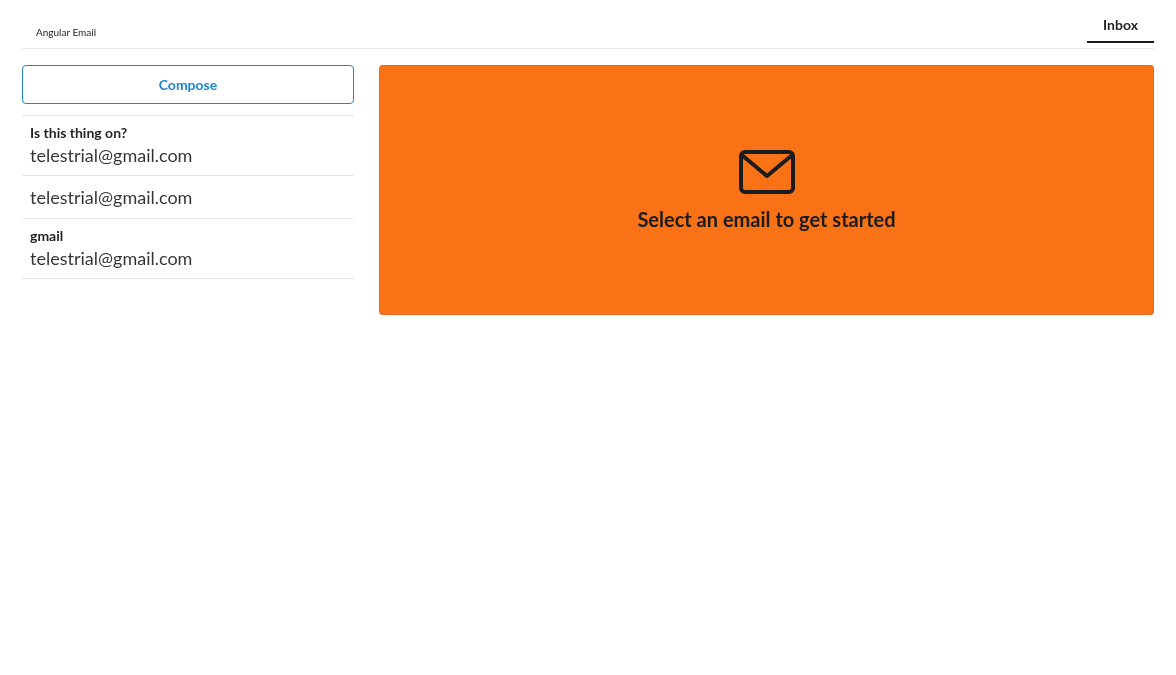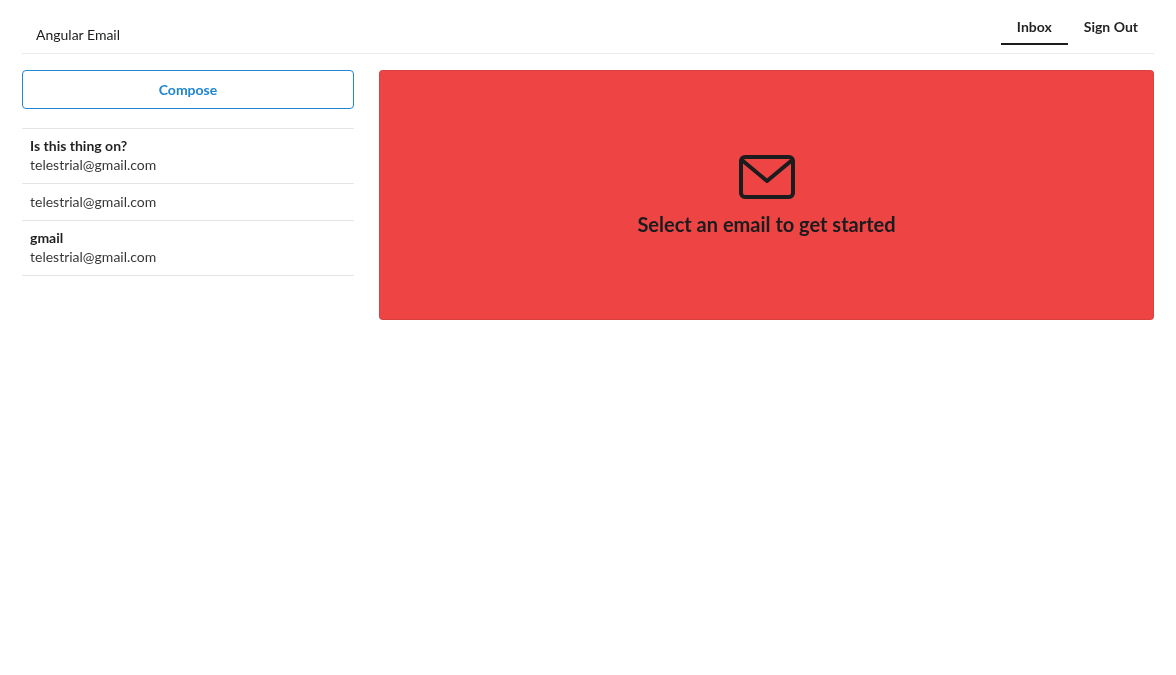--- a/index.html
+++ b/index.html
@@ -14,28 +14,29 @@
     }
     .topbar {
       display: flex;
       align-items: center;
       justify-content: space-between;
       border-bottom: 1px solid rgba(34,36,38,.1);
       margin: 0 22px;
       min-height: 38px;
     }
     .brand {
-      font-size: 14px;
+      font-size: 10px;
       color: #1b1c1d;
       padding: 26px 14px 10px 14px;
       font-weight: 400;
     }
     .topnav {
       display: flex;
       align-items: stretch;
+      flex-direction: column;
     }
     .topnav a {
       display: flex;
       align-items: center;
       padding: 10px 16px 8px 16px;
       font-size: 14px;
       color: rgba(0,0,0,.87);
       text-decoration: none;
       cursor: pointer;
       font-weight: 700;
@@ -60,45 +61,45 @@
       color: #2185d0;
       font-weight: 700;
       font-size: 14px;
       border-radius: 4px;
       padding: 10px 0;
       cursor: pointer;
       font-family: inherit;
       box-shadow: 0 0 0 0 transparent inset;
     }
     .email-list {
-      margin-top: 19px;
+      margin-top: 11px;
       border-top: 1px solid rgba(34,36,38,.12);
     }
     .email-item {
       padding: 8px 6px 8px 8px;
       border-bottom: 1px solid rgba(34,36,38,.12);
       cursor: pointer;
     }
     .email-subject {
       font-weight: 700;
       font-size: 14px;
       color: rgba(0,0,0,.87);
       line-height: 1.3;
     }
     .email-from {
-      font-size: 14px;
+      font-size: 18px;
       color: rgba(0,0,0,.8);
       line-height: 1.35;
       margin-top: 1px;
     }
     .main {
       flex: 1;
     }
     .placeholder {
-      background: #ef4444;
+      background: #f97316;
       border: 1px solid rgba(34,36,38,.1);
       border-radius: 4px;
       height: 250px;
       display: flex;
       flex-direction: column;
       align-items: center;
       justify-content: center;
       color: rgba(0,0,0,.87);
     }
     .placeholder .icon-wrap {
@@ -111,21 +112,20 @@
       color: #1b1c1d;
     }
   </style>
 </head>
 <body>
 
 <div class="topbar">
   <div class="brand">Angular Email</div>
   <div class="topnav">
     <a class="active">Inbox</a>
-    <a>Sign Out</a>
   </div>
 </div>
 
 <div class="layout">
 
   <aside class="sidebar">
     <button class="compose-btn">Compose</button>
 
     <div class="email-list">
       <div class="email-item">

